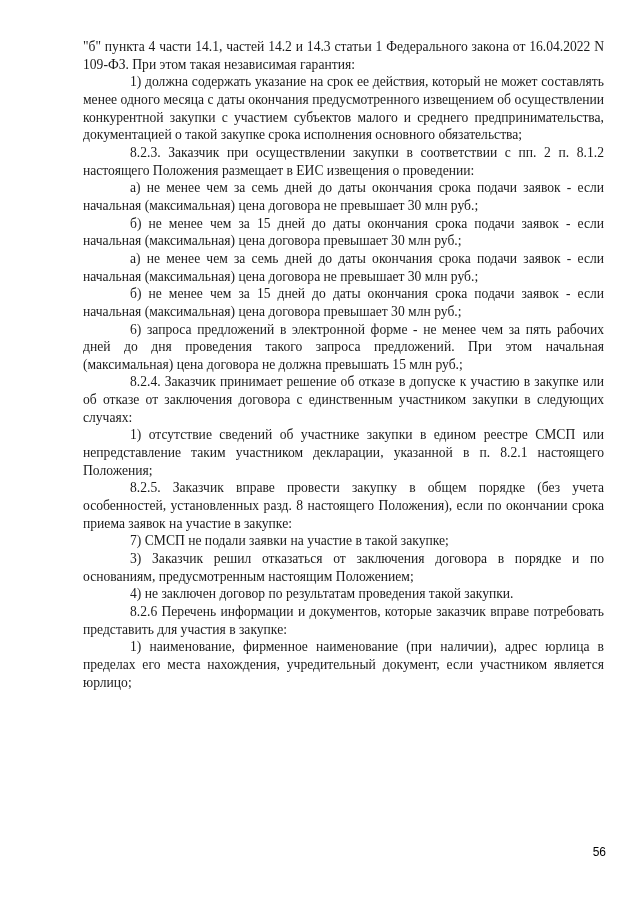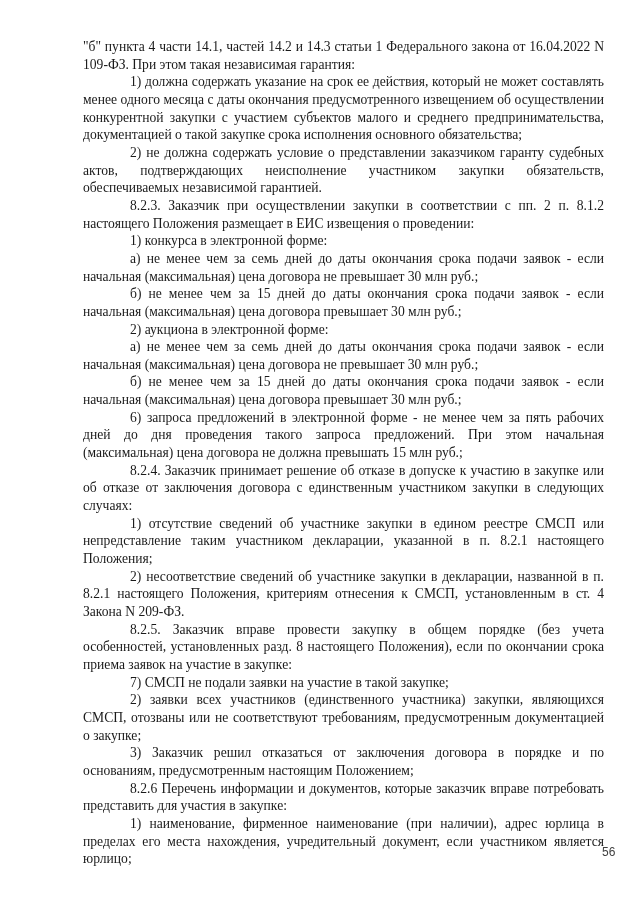--- a/index.html
+++ b/index.html
@@ -8,45 +8,41 @@
     position: absolute; left: 0; top: 0; width: 636px; height: 900px; background: #fff;
   }
   .content {
     position: absolute; left: 83px; top: 38px; width: 521px;
     font-family: "Liberation Serif", serif;
     font-size: 13.6px; line-height: 17.65px; color: #1a1a1a;
   }
   .content p { margin: 0; text-align: justify; }
   .content p.ind { text-indent: 47px; }
   .pagenum {
-    position: absolute; left: 602px; top: 845px; width: 20px; 
-    font-family: "Liberation Sans", sans-serif; font-size: 12px; color: #404040;
+    position: absolute; left: 586px; top: 845px; width: 20px; text-align: right;
+    font-family: "Liberation Sans", sans-serif; font-size: 12px; color: #000000;
   }
 </style>
 </head>
 <body>
 
 <div class="page">
   <div class="content">
     <p>"б" пункта 4 части 14.1, частей 14.2 и 14.3 статьи 1 Федерального закона от 16.04.2022 N 109-ФЗ. При этом такая независимая гарантия:</p>
     <p class="ind">1) должна содержать указание на срок ее действия, который не может составлять менее одного месяца с даты окончания предусмотренного извещением об осуществлении конкурентной закупки с участием субъектов малого и среднего предпринимательства, документацией о такой закупке срока исполнения основного обязательства;</p>
-    <p class="ind">2) не должна содержать условие о представлении заказчиком гаранту судебных актов, подтверждающих неисполнение участником закупки обязательств, обеспечиваемых независимой гарантией.</p>
     <p class="ind">8.2.3. Заказчик при осуществлении закупки в соответствии с пп. 2 п. 8.1.2 настоящего Положения размещает в ЕИС извещения о проведении:</p>
-    <p class="ind">1) конкурса в электронной форме:</p>
     <p class="ind">а) не менее чем за семь дней до даты окончания срока подачи заявок - если начальная (максимальная) цена договора не превышает 30 млн руб.;</p>
     <p class="ind">б) не менее чем за 15 дней до даты окончания срока подачи заявок - если начальная (максимальная) цена договора превышает 30 млн руб.;</p>
-    <p class="ind">2) аукциона в электронной форме:</p>
     <p class="ind">а) не менее чем за семь дней до даты окончания срока подачи заявок - если начальная (максимальная) цена договора не превышает 30 млн руб.;</p>
     <p class="ind">б) не менее чем за 15 дней до даты окончания срока подачи заявок - если начальная (максимальная) цена договора превышает 30 млн руб.;</p>
     <p class="ind">6) запроса предложений в электронной форме - не менее чем за пять рабочих дней до дня проведения такого запроса предложений. При этом начальная (максимальная) цена договора не должна превышать 15 млн руб.;</p>
     <p class="ind">8.2.4. Заказчик принимает решение об отказе в допуске к участию в закупке или об отказе от заключения договора с единственным участником закупки в следующих случаях:</p>
     <p class="ind">1) отсутствие сведений об участнике закупки в едином реестре СМСП или непредставление таким участником декларации, указанной в п. 8.2.1 настоящего Положения;</p>
-    <p class="ind">2) несоответствие сведений об участнике закупки в декларации, названной в п. 8.2.1 настоящего Положения, критериям отнесения к СМСП, установленным в ст. 4 Закона N 209-ФЗ.</p>
     <p class="ind">8.2.5. Заказчик вправе провести закупку в общем порядке (без учета особенностей, установленных разд. 8 настоящего Положения), если по окончании срока приема заявок на участие в закупке:</p>
     <p class="ind">7) СМСП не подали заявки на участие в такой закупке;</p>
-    <p class="ind">2) заявки всех участников (единственного участника) закупки, являющихся СМСП, отозваны или не соответствуют требованиям, предусмотренным документацией о закупке;</p>
     <p class="ind">3) Заказчик решил отказаться от заключения договора в порядке и по основаниям, предусмотренным настоящим Положением;</p>
+    <p class="ind">4) не заключен договор по результатам проведения такой закупки.</p>
     <p class="ind">8.2.6 Перечень информации и документов, которые заказчик вправе потребовать представить для участия в закупке:</p>
     <p class="ind">1) наименование, фирменное наименование (при наличии), адрес юрлица в пределах его места нахождения, учредительный документ, если участником является юрлицо;</p>
 
   </div>
   <div class="pagenum">56</div>
 </div>
 
 </body></html>

